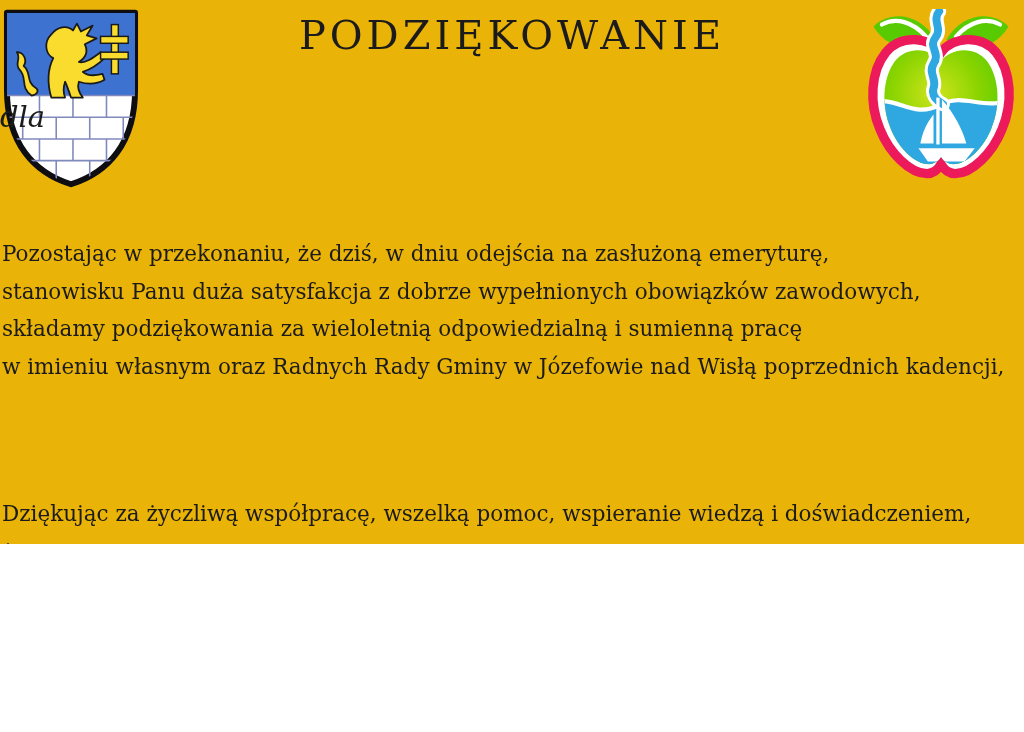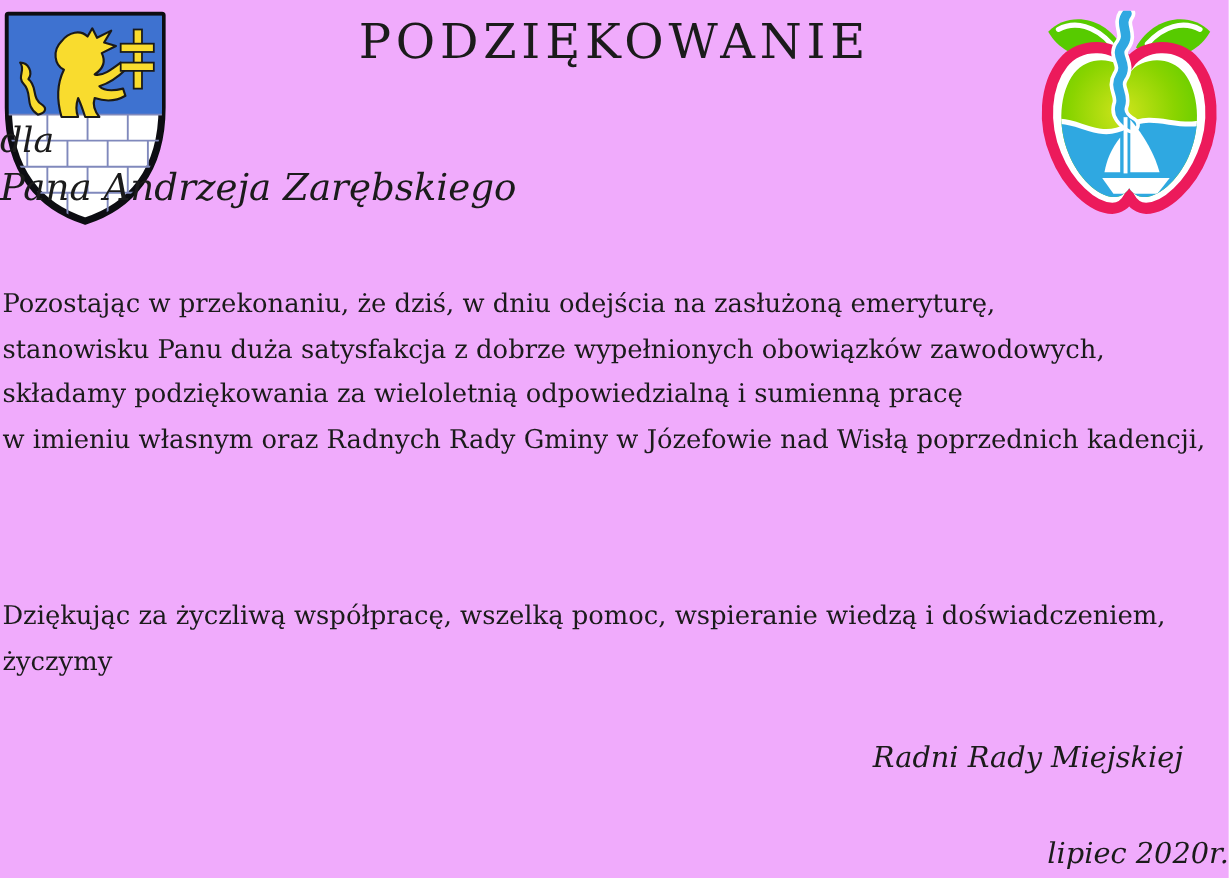--- a/index.html
+++ b/index.html
@@ -1,19 +1,19 @@
 <!DOCTYPE html>
 <html><head>
 <meta charset="utf-8">
 <style>
   html,body{margin:0;padding:0;background:#ffffff;}
   .page{
     position:relative;
-    width:1024px;height:732px;
-    background:#f0abfc;
+    width:1024px;height:544px;
+    background:#eab308;
     overflow:hidden;
     font-family:"DejaVu Serif", serif;
     color:#1b1b1b;
   }
   .logo{position:absolute;}
   .logo-left{left:2px;top:8px;width:138px;height:181px;}
   .logo-right{right:8px;top:9px;width:150px;height:181px;}
   .title{
     position:absolute;top:12px;left:0;width:100%;
     text-align:center;
@@ -135,21 +135,20 @@
         <path d="M72,112 C64,122 60,132 58,143 L72,143 Z"></path>
         <path d="M56,148 L116,148 L105,162 L66,162 Z"></path>
       </g>
     </svg>
   </div>
 
   <div class="title">PODZIĘKOWANIE</div>
 
   <div class="recipient">
     <div class="intro">dla</div>
-    <div class="name">Pana Andrzeja Zarębskiego</div>
   </div>
 
   <div class="para para-1">
     <div>Pozostając w przekonaniu, że dziś, w dniu odejścia na zasłużoną emeryturę,</div>
     <div>stanowisku Panu duża satysfakcja z dobrze wypełnionych obowiązków zawodowych,</div>
     <div>składamy podziękowania za wieloletnią odpowiedzialną i sumienną pracę</div>
     <div>w imieniu własnym oraz Radnych Rady Gminy w Józefowie nad Wisłą poprzednich kadencji,</div>
   </div>
 
   <div class="para para-2">

